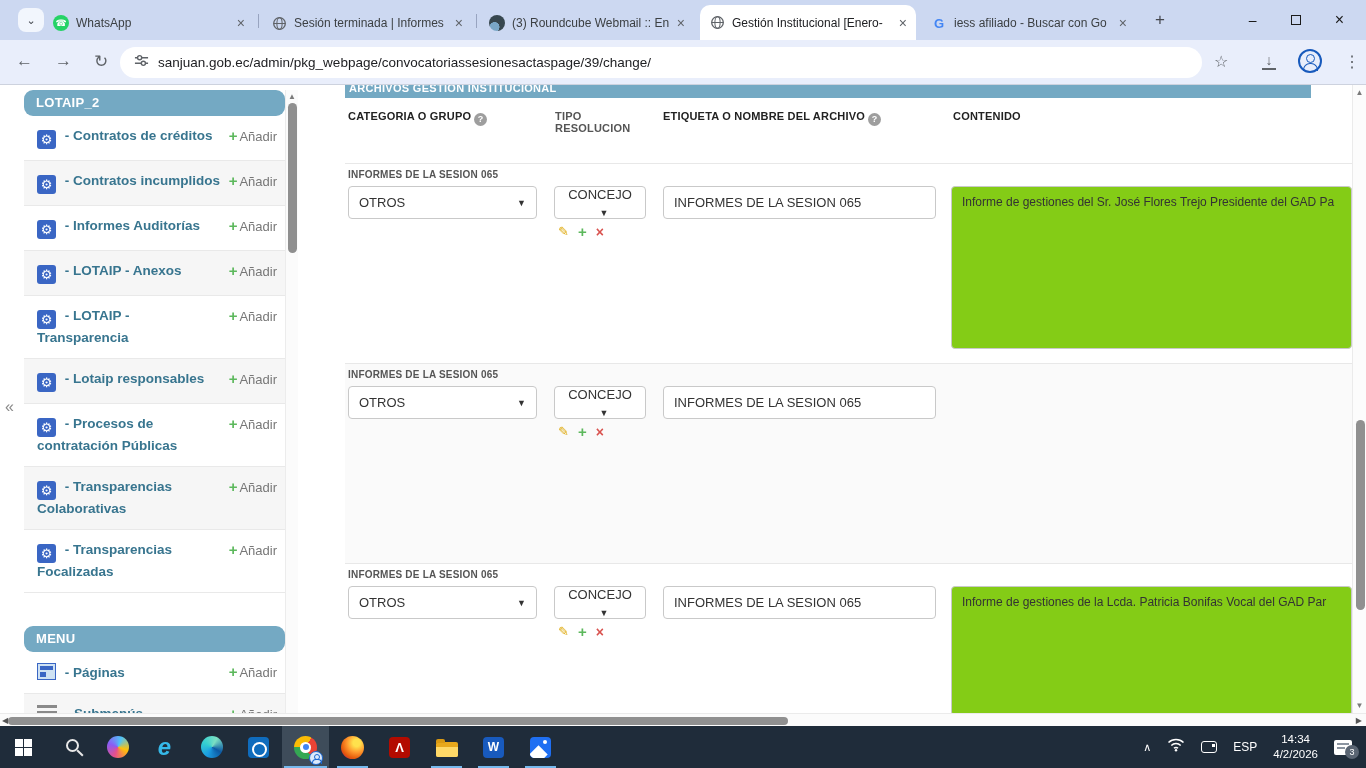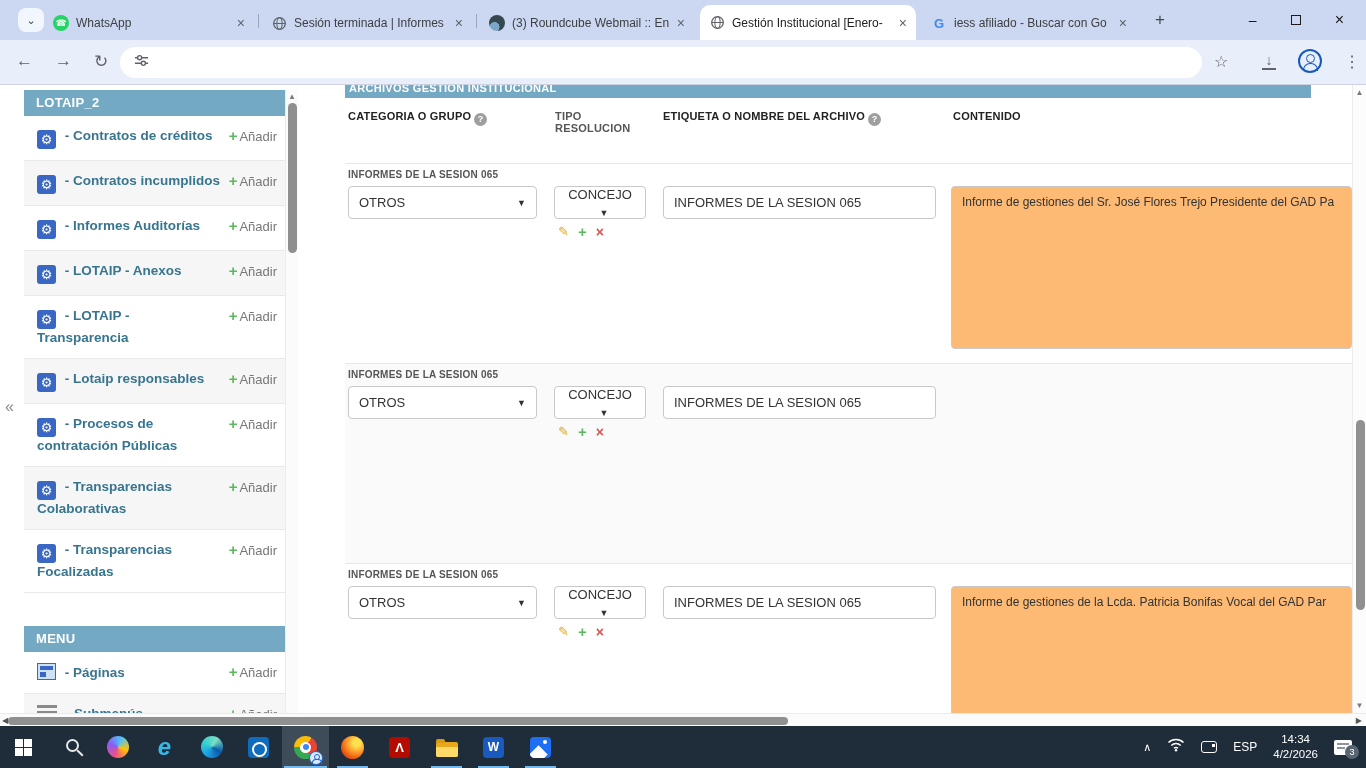--- a/index.html
+++ b/index.html
@@ -35,21 +35,21 @@
   .avatar { position:absolute; left:1298px; top:9px; width:24px; height:24px; border-radius:50%; border:2px solid #185abc; }
   .avatar::before { content:""; position:absolute; top:3px; left:6px; width:7px; height:7px; border:1.5px solid #185abc; border-radius:50%; }
   .avatar::after { content:""; position:absolute; bottom:0px; left:2.5px; width:13px; height:7px; border:1.5px solid #185abc; border-bottom:none; border-radius:7px 7px 0 0; }
 
   
   #page { position:absolute; top:85px; left:0; width:1366px; height:641px; background:#fff; }
   #collapse { position:absolute; left:5px; top:313px; color:#8a8a8a; font-size:16px; }
 
   
   #sidebar { position:absolute; left:24px; top:5px; width:261px; }
-  .sb-header { background:#74a9c3; color:#fff; font-weight:bold; font-size:13px; padding:5px 12px; height:26px; letter-spacing:0.3px; }
+  .sb-header { background:#74a9c3; color:#fff; font-weight:bold; font-size:13px; padding:5px 12px; height:26px; letter-spacing:0.3px;border-radius:9px; }
   .sb-item { position:relative; padding:11px 8px 11px 13px; border-bottom:1px solid #e9e9e9; font-size:13.5px; line-height:18px; }
   .sb-item.alt { background:#f6f6f6; }
   .sb-gear { display:inline-block; width:19px; height:19px; background:#3a66c4; border-radius:3px; color:#fff; text-align:center; line-height:19px; font-size:13px; vertical-align:-4px; margin-right:5px; }
   .sb-label { color:#38758f; font-weight:bold; }
   .sb-add { float:right; font-size:13px; color:#777; margin-left:8px; }
   .sb-add b { color:#5cb85c; font-size:15px; font-weight:bold; margin-right:2px; }
   .sb-gap { height:33px; }
   .sb-pages { display:inline-block; width:19px; height:17px; background:#cfe2f3; border:1px solid #3a66c4; position:relative; vertical-align:-3px; margin-right:5px; }
   .sb-pages::before { content:""; position:absolute; top:2px; left:2px; right:2px; height:4px; background:#3a66c4; }
   .sb-pages::after { content:""; position:absolute; top:8px; left:2px; width:6px; bottom:2px; background:#3a66c4; }
@@ -71,21 +71,21 @@
 
   .irow { position:absolute; left:0; width:1007px; height:200px; }
   .irow.stripe { background:#fafafa; }
   .irow.bord { border-top:1px solid #e8e8e8; }
   .grp { position:absolute; top:5px; left:3px; font-size:10px; font-weight:bold; color:#555; letter-spacing:0.2px; }
   .sel { position:absolute; top:22px; height:33px; background:#fff; border:1px solid #c9c9c9; border-radius:4px; font-size:13px; color:#333; display:flex; align-items:center; justify-content:space-between; padding:0 10px; }
   .sel .chev { font-size:9px; color:#333; margin-left:8px; }
   .sel1 { left:3px; width:189px;gap:32px; }
   .sel2 { left:209px; width:92px;flex-direction:column; }
   .txt { position:absolute; left:318px; top:22px; width:273px; height:33px; border:1px solid #c9c9c9; border-radius:4px; font-size:13px; color:#333; padding:0 10px; font-family:inherit; background:#fff; }
-  .ta { position:absolute; left:606px; top:22px; width:401px; border:1px solid #c9c9c9; border-radius:4px; font-size:12px; color:#333; padding:7px 10px; white-space:pre; overflow:hidden; line-height:1.45; background:#fdba74; }
+  .ta { position:absolute; left:606px; top:22px; width:401px; border:1px solid #c9c9c9; border-radius:4px; font-size:12px; color:#333; padding:7px 10px; white-space:pre; overflow:hidden; line-height:1.45; background:#84cc16; }
   .ta.h-tall { height:163px; }
   .ta.h-cut { height:130px; }
   .acts { position:absolute; left:213px; top:59px; display:flex; gap:9px; font-size:13px; align-items:center; }
   .act-edit { color:#dea90c; }
   .act-add { color:#5cb85c; font-weight:bold; font-size:15px; }
   .act-del { color:#d9534f; font-weight:bold; font-size:14px; }
 
   
   #v-scroll { position:absolute; left:1352px; top:0; width:14px; height:628px; background:#fcfcfc; border-left:1px solid #ebebeb; }
   #v-scroll .thumb { position:absolute; left:2.5px; width:9px; top:335px; height:190px; background:#909090; border-radius:5px; }
@@ -202,20 +202,21 @@
   <span class="nav-ic" style="left:55px">→</span>
   <span class="nav-ic" style="left:94px">↻</span>
   <div id="urlbar">
     <span>
       <svg width="15" height="15" viewBox="0 0 16 16" fill="none" stroke="#5f6368" stroke-width="1.5">
           <path d="M1 5h14M1 11h14"></path>
           <circle cx="6" cy="5" r="2.2" fill="#fff"></circle>
           <circle cx="10" cy="11" r="2.2" fill="#fff"></circle>
         </svg>
     </span>
+    <span id="urltext">sanjuan.gob.ec/admin/pkg_webpage/convocatoriassesionesactaspage/39/change/</span>
   </div>
   <span class="tool-right" style="left:1214px;position:absolute">☆</span>
   <span class="tool-right dl" style="left:1262px;position:absolute">↓</span>
   <span class="avatar"></span>
   <span class="tool-right" style="left:1344px;position:absolute;font-size:16px">⋮</span>
 </div>
 
 <div id="page">
 
   <span id="collapse">«</span>

